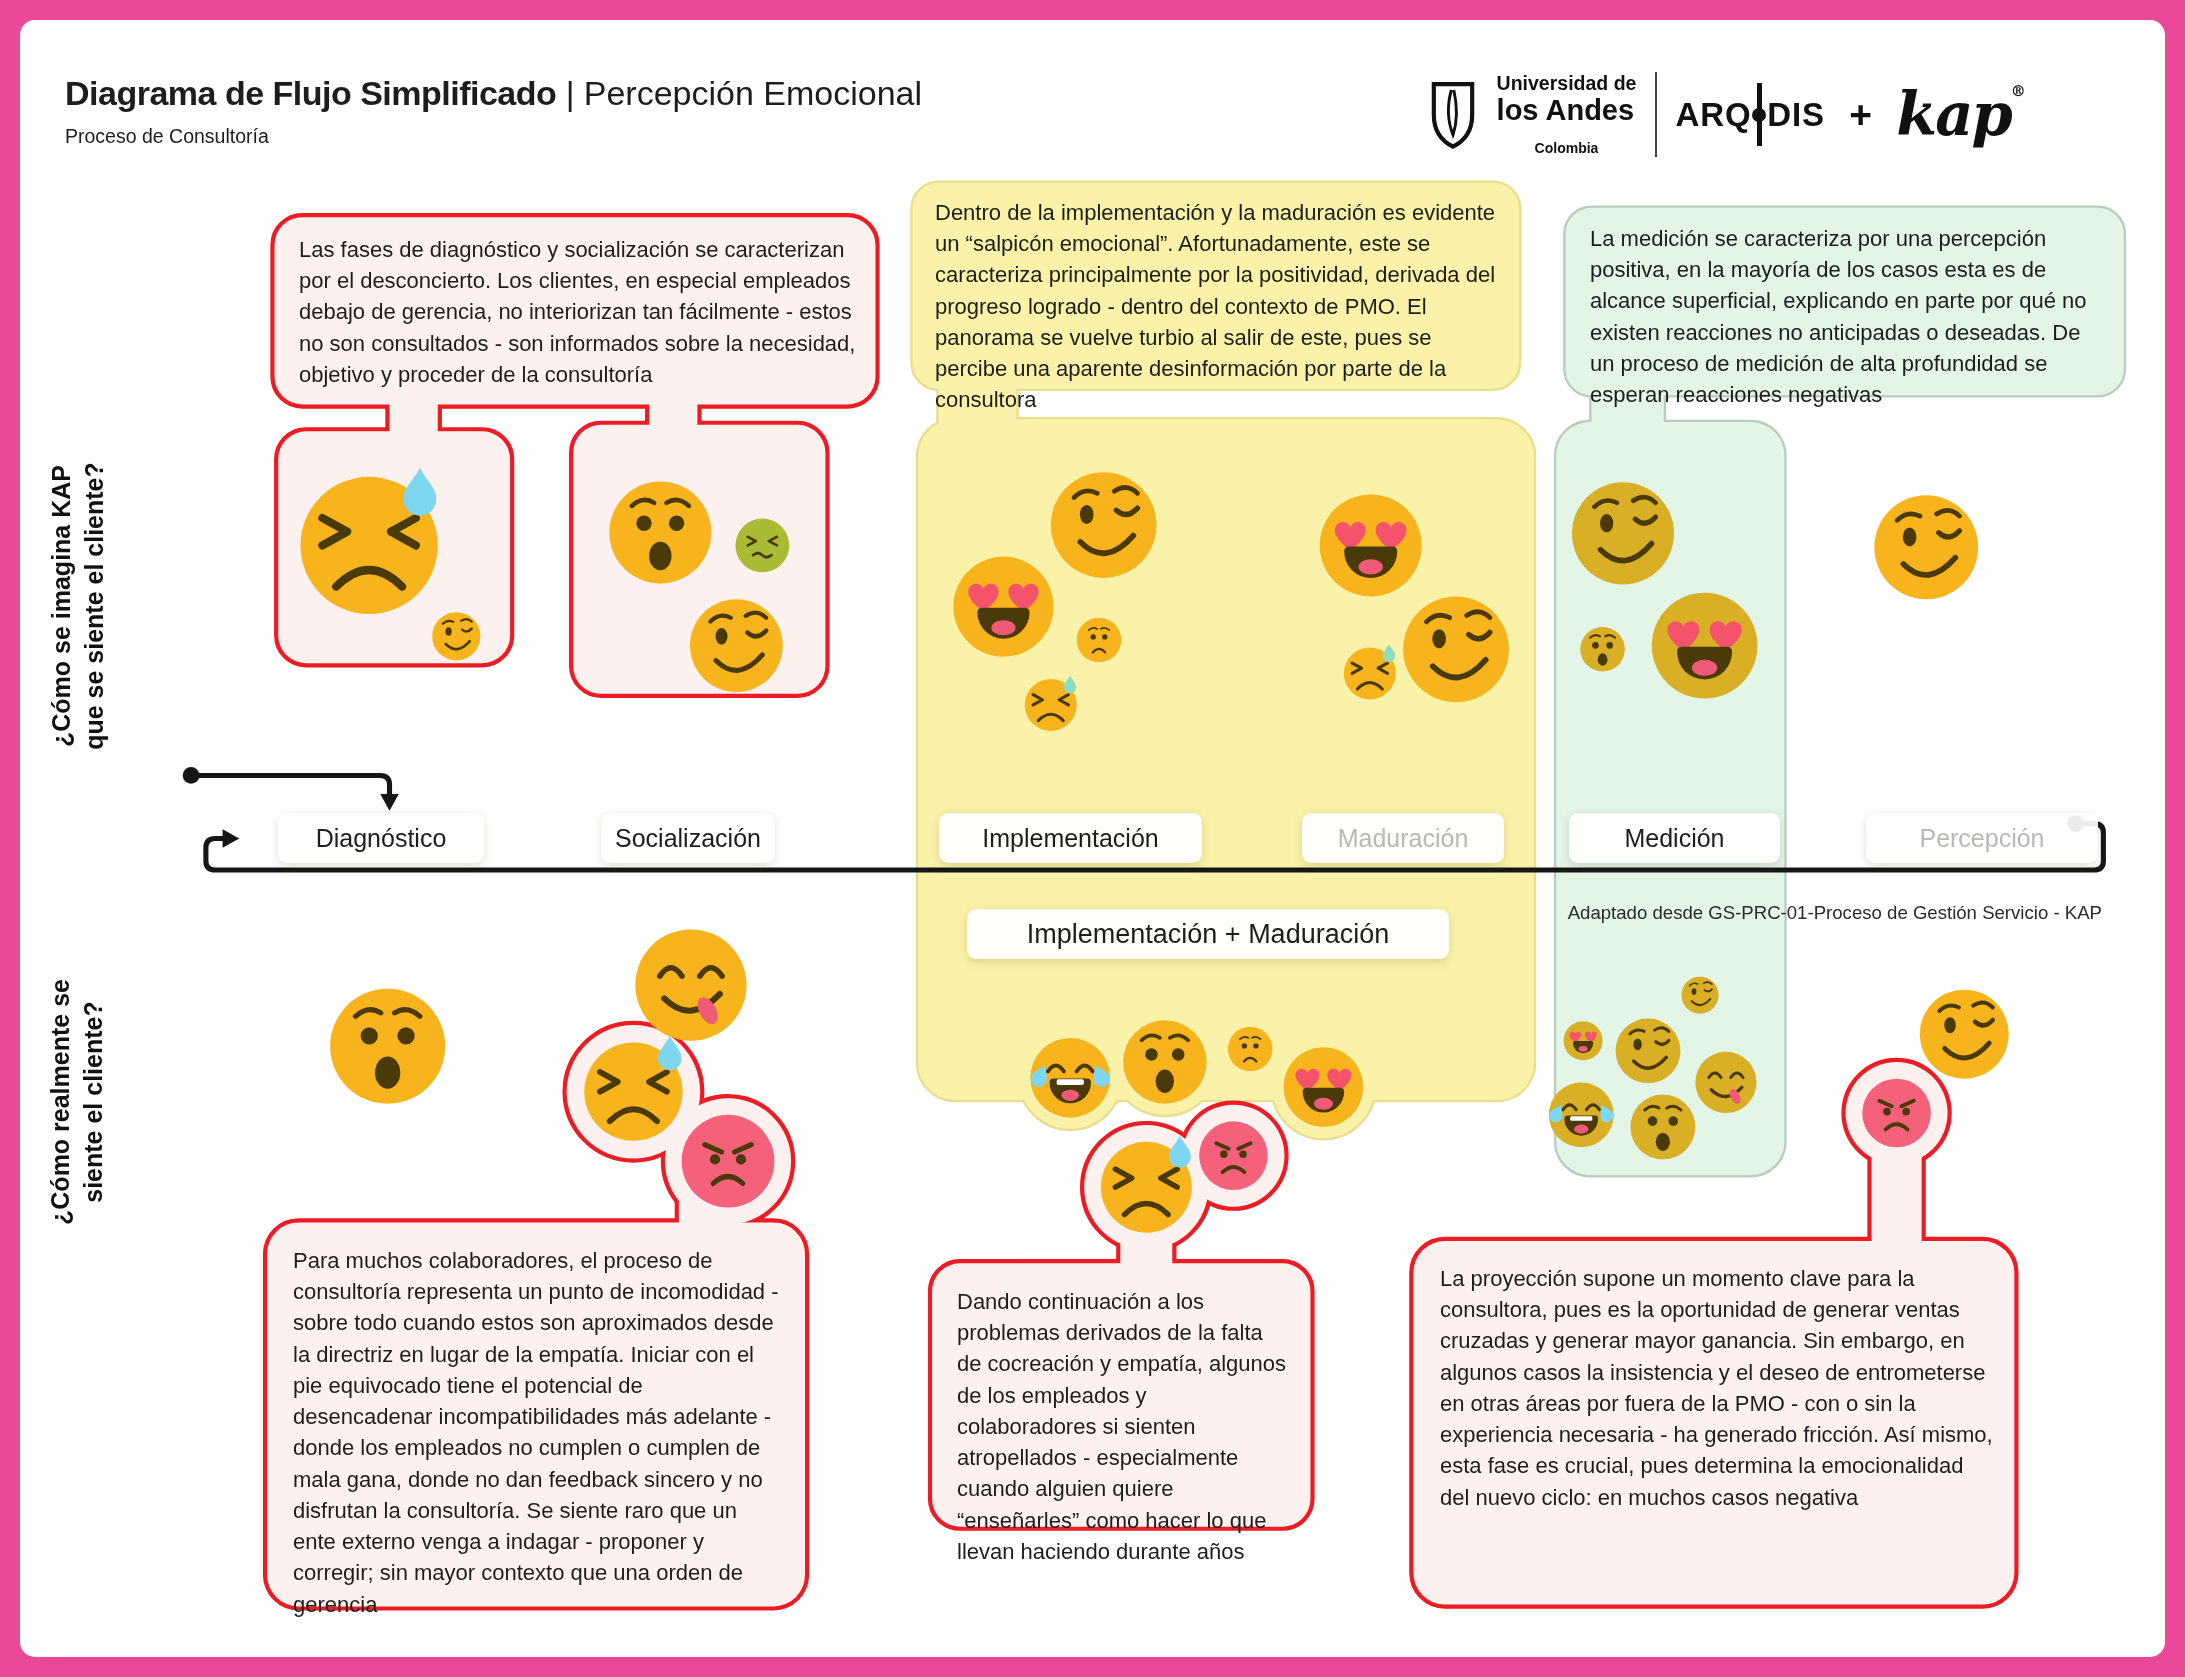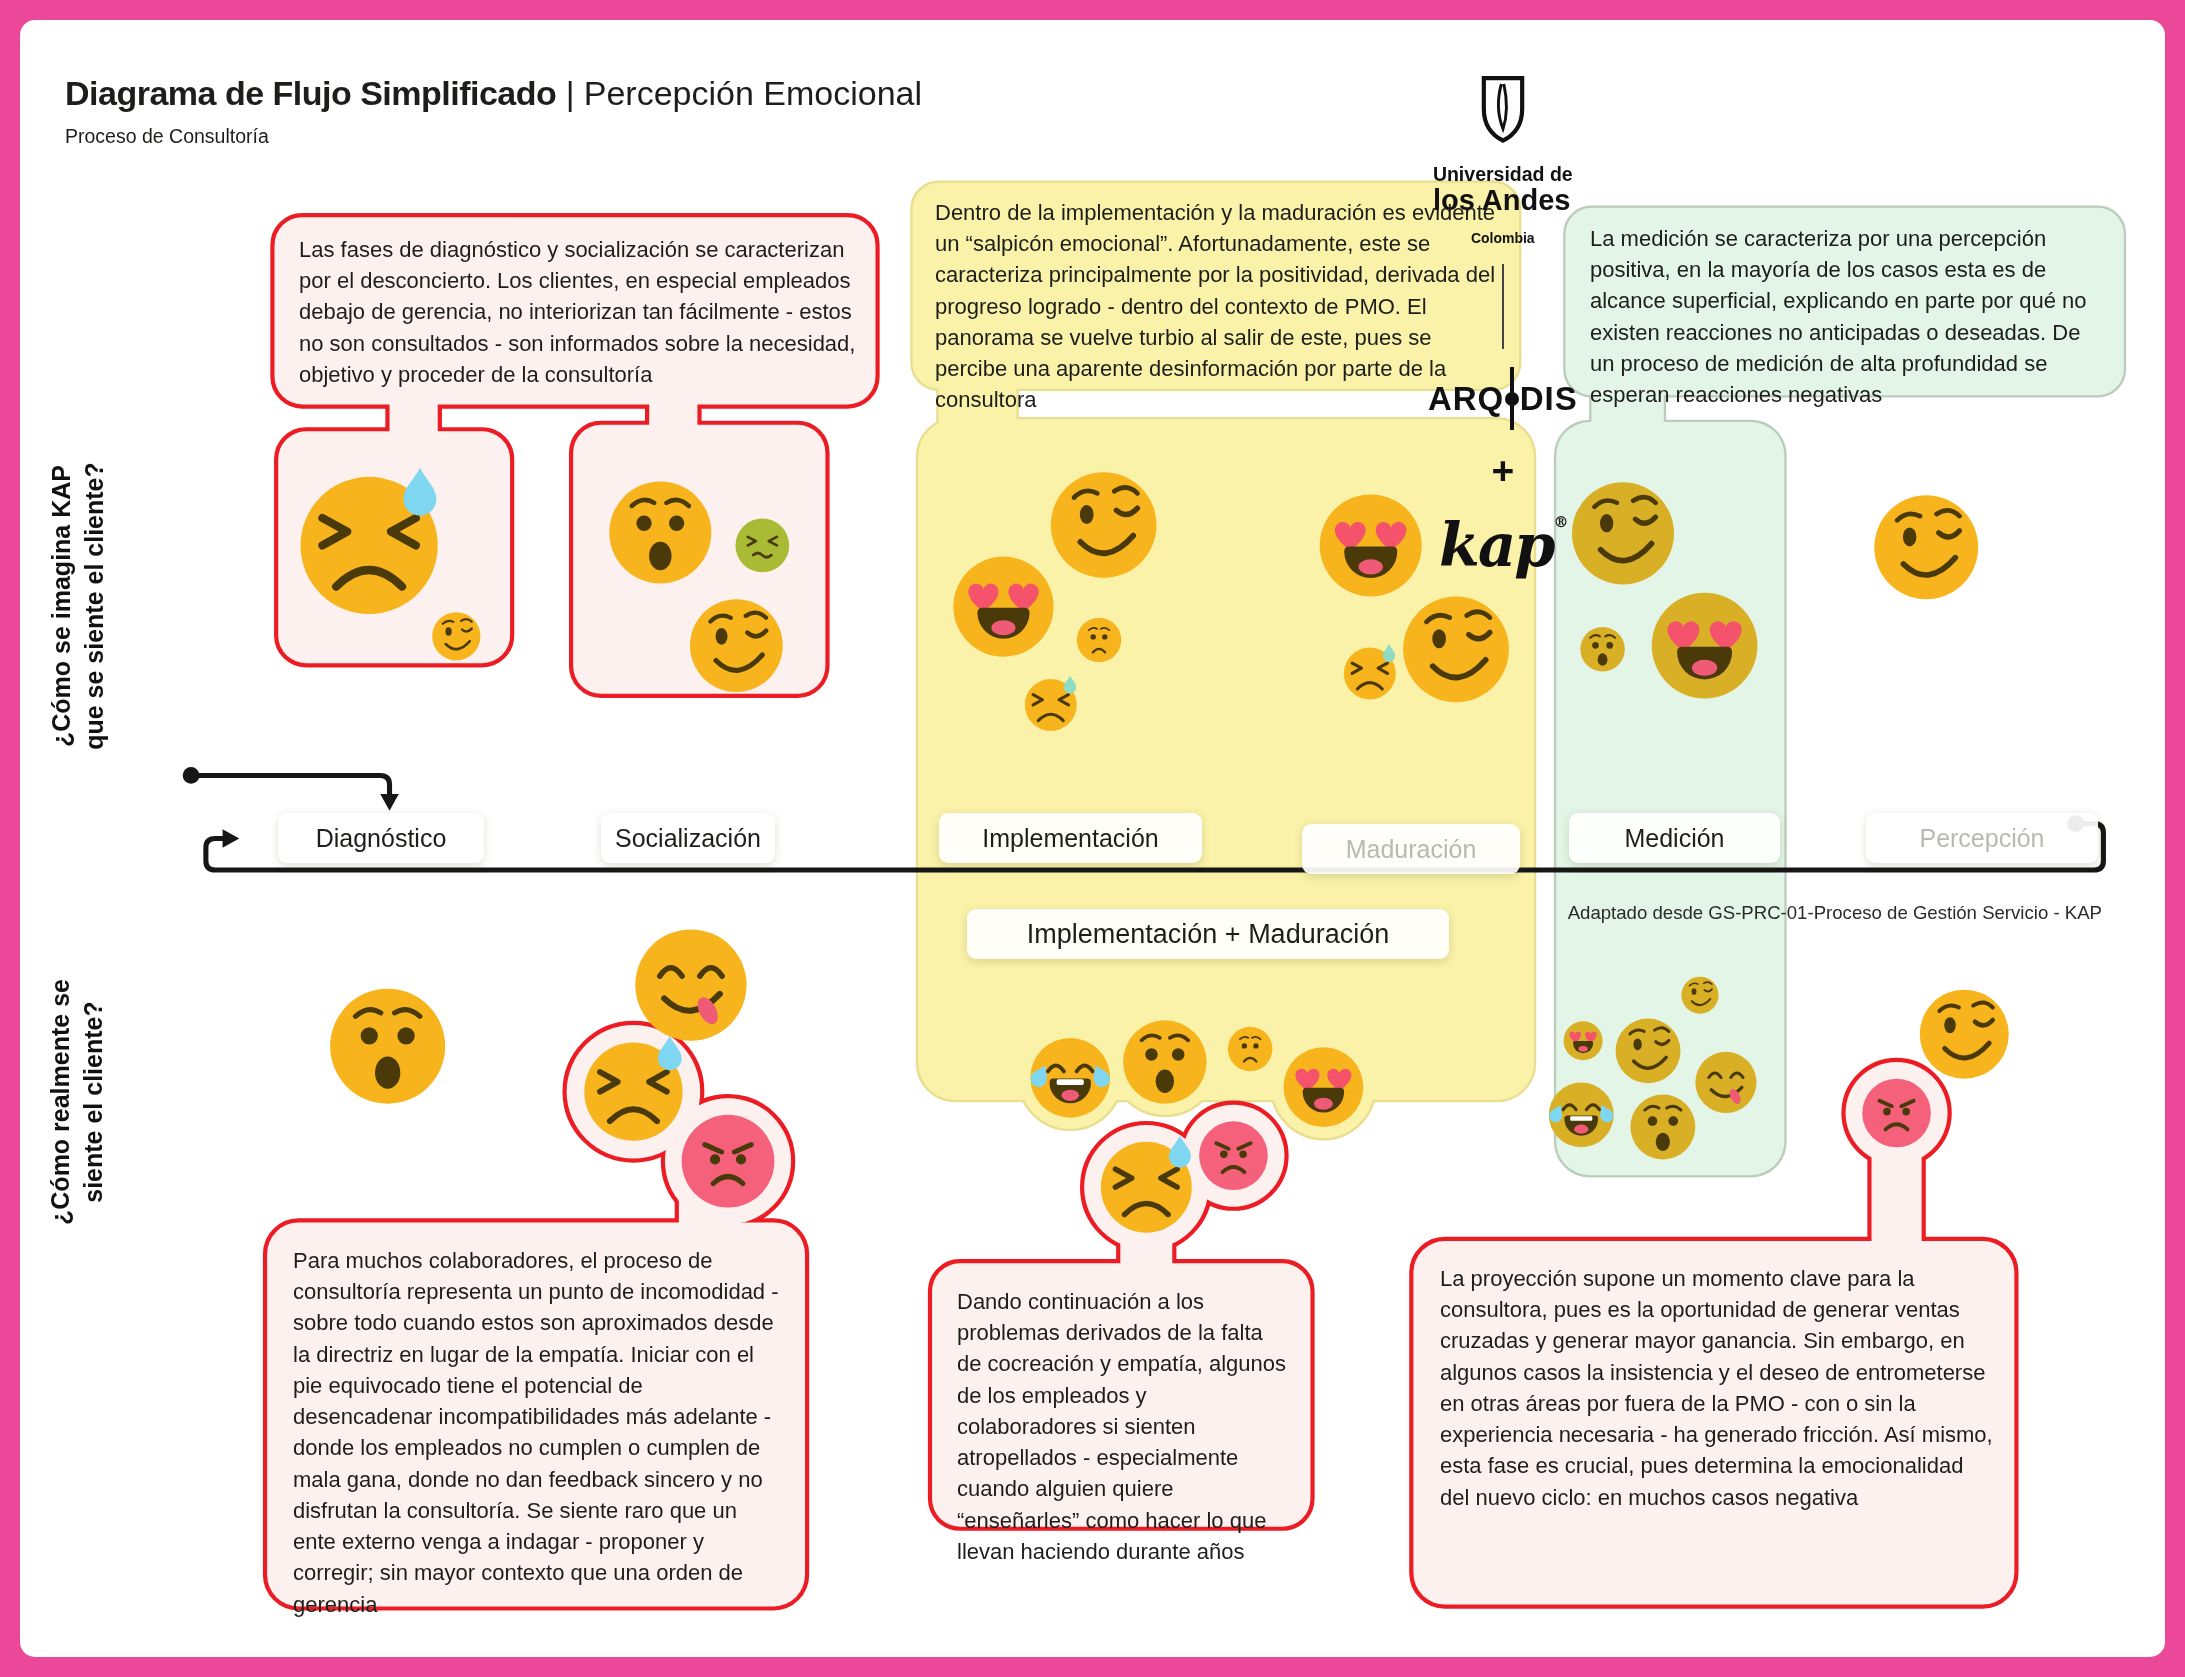--- a/index.html
+++ b/index.html
@@ -4,21 +4,21 @@
 <style>
   html,body{margin:0;padding:0;background:#121212;}
   #stage{position:relative;width:2185px;height:1677px;background:#ec4899;font-family:"Liberation Sans",sans-serif;overflow:hidden;}
   #paper{position:absolute;inset:20.4px;background:#ffffff;border-radius:15px;}
   #canvas{position:absolute;left:0;top:0;}
   .title-row{position:absolute;left:65px;top:74px;color:#1d1d1b;}
   .title-main{font-size:34px;font-weight:700;letter-spacing:-0.5px;}
   .title-sep{font-weight:400;margin:0 9.3px;}
   .title-rest{font-weight:400;}
   .subtitle{font-size:19.5px;margin-top:12px;color:#1d1d1b;}
-  .logo-row{position:absolute;left:1428px;top:72px;display:flex;align-items:center;gap:18.6px;color:#111;flex-direction:column;}
+  .logo-row{position:absolute;left:1428px;top:72px;display:flex;align-items:center;gap:18.6px;color:#111;}
   .uni-text{line-height:1;}
   .uni-l1{font-size:19.5px;font-weight:700;}
   .uni-l2{font-size:29px;font-weight:700;margin-top:1.9px;}
   .uni-l3{font-size:14px;font-weight:700;text-align:center;margin-top:16px;}
   .logo-divider{width:1.9px;height:85px;background:#444;}
   .arqdis{display:flex;align-items:center;font-weight:900;font-size:33px;letter-spacing:0.9px;}
   .arq-bar{width:4.6px;height:63px;background:#111;position:relative;margin:0 5.6px;}
   .arq-bar::after{content:'';position:absolute;left:50%;top:50%;width:14px;height:14px;border-radius:50%;background:#111;transform:translate(-50%,-50%);}
   .plus-sign{font-size:39px;font-weight:700;margin:0 5.6px;}
   .kap{font-family:"DejaVu Serif",serif;font-style:italic;font-weight:700;font-size:59px;letter-spacing:-1.9px;position:relative;padding-right:13px;}
@@ -422,20 +422,20 @@
   <div class="bubble-text" style="left:299px;top:234px;width:557px;">Las fases de diagnóstico y socialización se caracterizan por el desconcierto. Los clientes, en especial empleados debajo de gerencia, no interiorizan tan fácilmente - estos no son consultados - son informados sobre la necesidad, objetivo y proceder de la consultoría</div>
   <div class="bubble-text" style="left:935px;top:197px;width:568px;">Dentro de la implementación y la maduración es evidente un “salpicón emocional”. Afortunadamente, este se caracteriza principalmente por la positividad, derivada del progreso logrado - dentro del contexto de PMO. El panorama se vuelve turbio al salir de este, pues se percibe una aparente desinformación por parte de la consultora</div>
   <div class="bubble-text" style="left:1590px;top:223px;width:516px;font-size:22px;">La medición se caracteriza por una percepción positiva, en la mayoría de los casos esta es de alcance superficial, explicando en parte por qué no existen reacciones no anticipadas o deseadas. De un proceso de medición de alta profundidad se esperan reacciones negativas</div>
   <div class="bubble-text" style="left:293px;top:1245px;width:490px;">Para muchos colaboradores, el proceso de consultoría representa un punto de incomodidad - sobre todo cuando estos son aproximados desde la directriz en lugar de la empatía. Iniciar con el pie equivocado tiene el potencial de desencadenar incompatibilidades más adelante - donde los empleados no cumplen o cumplen de mala gana, donde no dan feedback sincero y no disfrutan la consultoría. Se siente raro que un ente externo venga a indagar - proponer y corregir; sin mayor contexto que una orden de gerencia</div>
   <div class="bubble-text" style="left:957px;top:1286px;width:332px;">Dando continuación a los problemas derivados de la falta de cocreación y empatía, algunos de los empleados y colaboradores si sienten atropellados - especialmente cuando alguien quiere “enseñarles” como hacer lo que llevan haciendo durante años</div>
   <div class="bubble-text" style="left:1440px;top:1263px;width:553px;">La proyección supone un momento clave para la consultora, pues es la oportunidad de generar ventas cruzadas y generar mayor ganancia. Sin embargo, en algunos casos la insistencia y el deseo de entrometerse en otras áreas por fuera de la PMO - con o sin la experiencia necesaria - ha generado fricción. Así mismo, esta fase es crucial, pues determina la emocionalidad del nuevo ciclo: en muchos casos negativa</div>
 
   <div class="pill" style="left:278px;top:813px;width:206px;"><span>Diagnóstico</span></div>
   <div class="pill" style="left:601px;top:813px;width:174px;"><span>Socialización</span></div>
   <div class="pill" style="left:939px;top:813px;width:263px;"><span>Implementación</span></div>
-  <div class="pill muted" style="left:1302px;top:813px;width:218px;margin-top:11px;"><span>Maduración</span></div>
+  <div class="pill muted" style="left:1302px;top:813px;width:202px;"><span>Maduración</span></div>
   <div class="pill" style="left:1569px;top:813px;width:211px;"><span>Medición</span></div>
   <div class="pill muted" style="left:1866px;top:813px;width:232px;"><span>Percepción</span></div>
   <div class="pill" style="left:967px;top:909px;width:482px;font-size:27px;"><span>Implementación + Maduración</span></div>
 
   <div class="source-note">Adaptado desde GS-PRC-01-Proceso de Gestión Servicio - KAP</div>
 </div>
 
 
 </body></html>

